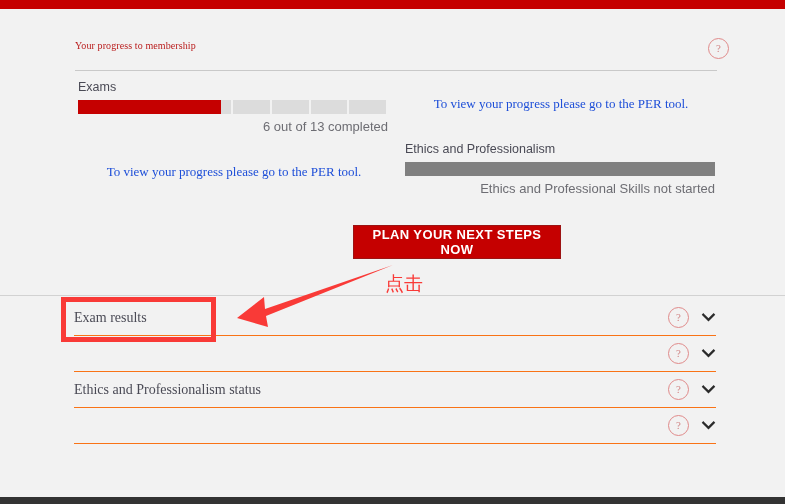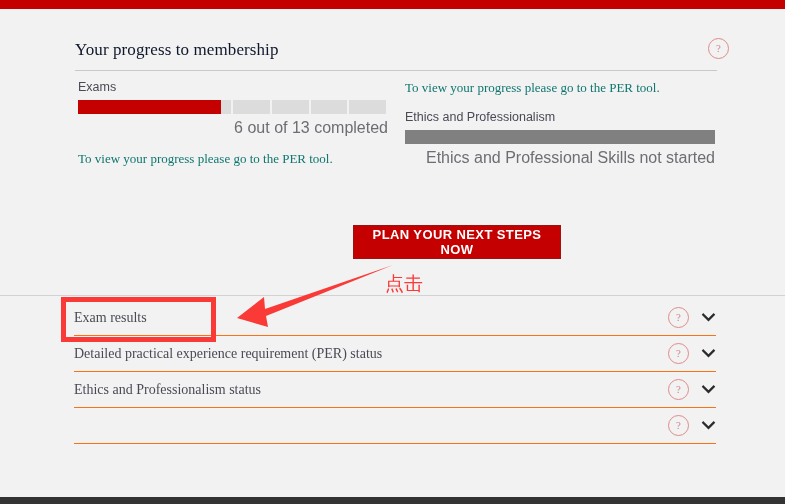--- a/index.html
+++ b/index.html
@@ -52,22 +52,22 @@
 
   .panel-head {
     position: absolute;
     left: 13px; top: 22px;
     width: 642px;
     height: 34px;
   }
   .panel-title {
     position: absolute;
     left: 0; top: 0;
-    font-size: 17px;
-    color: #0f172a;
+    font-size: 10px;
+    color: #b91c1c;
     letter-spacing: .1px;
     white-space: nowrap;
     font-family: Liberation Serif, serif;
   }
   .panel-rule {
     position: absolute;
     left: 0; top: 30px;
     width: 642px;
     height: 1px;
     background: #c9c9c9;
@@ -105,23 +105,24 @@
 
   .metric-label {
     font-family: "Liberation Sans", sans-serif;
     font-size: 12.5px;
     color: #4a4a55;
     margin: 0 0 6px 0;
     white-space: nowrap;
   }
   .metric-note {
     font-size: 13px;
-    color: #0f766e;
-    margin: 0;
-    white-space: nowrap;
+    color: #1d4ed8;
+    margin: 16px;
+    white-space: nowrap;
+    text-align: center;
   }
 
   
   .bar {
     position: relative;
     width: 310px;
     height: 14px;
     display: flex;
     background: #dddddd;
   }
@@ -138,21 +139,21 @@
     left: 0; top: 0;
     height: 14px;
     background: #c50000;
   }
   .bar.plain {
     background: #808080;
   }
 
   .bar-caption {
     font-family: "Liberation Sans", sans-serif;
-    font-size: 16px;
+    font-size: 13px;
     color: #6d6d73;
     text-align: right;
     width: 310px;
     margin-top: 5px;
     white-space: nowrap;
   }
 
   .block-gap { height: 14px; }
 
   
@@ -316,21 +317,20 @@
       <span class="acc-label">Exam results</span>
       <span class="acc-right">
         <span class="help-icon">?</span>
         <svg class="chev" viewBox="0 0 16 16">
           <path d="M2.5 5 L8 10.5 L13.5 5" fill="none" stroke="#2b2b2b" stroke-width="2.4" stroke-linecap="square"></path>
         </svg>
       </span>
     </div>
 
     <div class="acc-row">
-      <span class="acc-label">Detailed practical experience requirement (PER) status</span>
       <span class="acc-right">
         <span class="help-icon">?</span>
         <svg class="chev" viewBox="0 0 16 16">
           <path d="M2.5 5 L8 10.5 L13.5 5" fill="none" stroke="#2b2b2b" stroke-width="2.4" stroke-linecap="square"></path>
         </svg>
       </span>
     </div>
 
     <div class="acc-row">
       <span class="acc-label">Ethics and Professionalism status</span>

